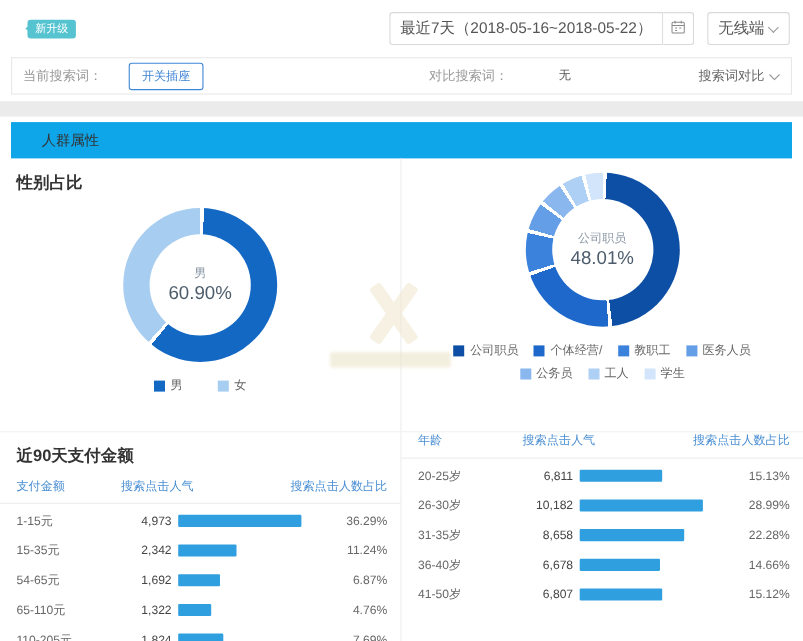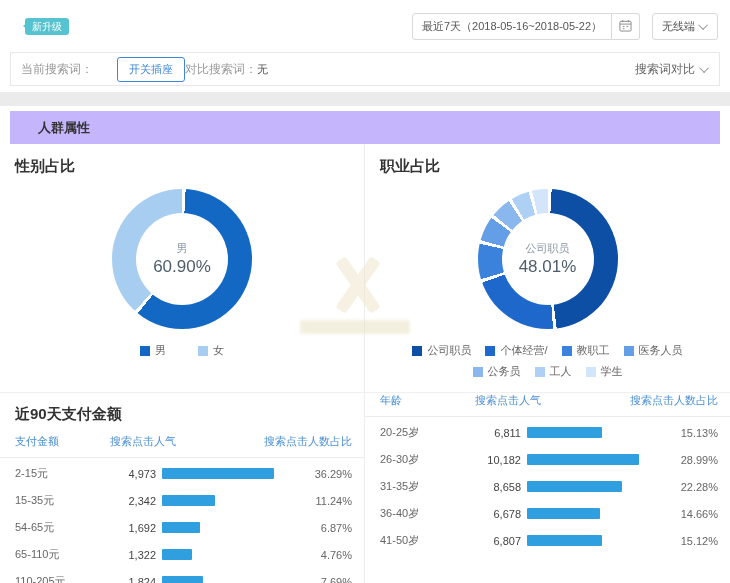--- a/index.html
+++ b/index.html
@@ -9,45 +9,45 @@
 
   
   .topbar { height:52px; display:flex; align-items:center; padding:0 12px 0 15px; background:#fff; }
   .page-title { font-size:16px; font-weight:bold; color:#2878be; }
   .badge { position:relative; margin-left:10px; background:#55c3d0; color:#fff; font-size:10px;
     padding:2px 7px; border-radius:3px; line-height:13px; }
   .badge::before { content:""; position:absolute; left:-5px; top:5px; border:3px solid transparent;
     border-right:4px solid #55c3d0; }
   .header-right { margin-left:auto; display:flex; align-items:center; gap:12px; }
   .btn-group { display:flex; }
-  .ctl-btn { background:#fff; border:1px solid #d9d9d9; color:#555; font-size:11px;
+  .ctl-btn { background:#fff; border:1px solid #d9d9d9; color:#555; font-size:14px;
     padding:5px 9px; cursor:pointer; font-family:inherit; display:flex; align-items:center; gap:6px; }
   .date-btn { border-radius:3px 0 0 3px; }
   .cal-btn { border-left:none; border-radius:0 3px 3px 0; padding:4px 7px; }
   .terminal-btn { border-radius:3px; }
   .chevron { display:inline-block; width:7px; height:7px; border-left:1px solid #999;
     border-bottom:1px solid #999; transform:rotate(-45deg) translateY(-2px); }
 
   
   .toolbar { height:34px; margin:0 10px; border:1px solid #e8e8e8; display:flex;
     align-items:center; padding:0 10px; background:#fff; }
   .muted-label { color:#999; font-size:12px; }
   .keyword-btn { margin-left:24px; background:#fff; border:1px solid #3f86d6; color:#3f86d6;
     font-size:11px; padding:4px 11px; border-radius:3px; cursor:pointer; font-family:inherit; }
-  .compare-wrap { display:flex; align-items:center; }
+  .compare-wrap { margin-left:205px; display:flex; align-items:flex-start;gap:46px; }
   .compare-value { color:#555; font-size:11px; }
   .compare-toggle { margin-left:auto; color:#666; font-size:12px; display:flex; align-items:center;
     gap:7px; cursor:pointer; }
 
   .gray-band { height:14px; background:#ebebeb; margin-top:6px; }
 
   
   .main { background:#fff; }
-  .section-header { height:33px; background:#c4b5fd; display:flex; align-items:center;
-    padding-left:28px; font-size:13px; font-weight:bold; color:#333; margin:5px 10px 0; }
+  .section-header { height:33px; background:#0ea5e9; display:flex; align-items:center;
+    padding-left:28px; font-size:13px; font-weight:normal; color:#333; margin:5px 10px 0; }
 
   .charts-row { display:flex; height:248px; position:relative; }
   .panel { width:50%; position:relative; }
   .panel.bordered { border-right:1px solid #ededed; }
   .panel-title { font-size:15px; font-weight:bold; color:#333; padding:13px 0 0 15px; }
 
   .donut-wrap { position:relative; width:140px; height:140px; margin:13px auto 0; }
   .donut { width:140px; height:140px; border-radius:50%; }
   .donut-hole { position:absolute; left:24px; top:24px; width:92px; height:92px;
     background:#fff; border-radius:50%; }
@@ -155,21 +155,20 @@
               <span>男</span>
             </span>
             <span class="legend-item">
               <span class="legend-swatch" style="background: rgb(167, 205, 240);"></span>
               <span>女</span>
             </span>
           </div>
       </div>
 
       <div class="panel">
-        <div class="panel-title">职业占比</div>
         <div class="donut-wrap">
           <div class="donut" style="background: conic-gradient(rgb(255, 255, 255) 0deg, rgb(255, 255, 255) 3deg, rgb(13, 79, 164) 3deg, rgb(13, 79, 164) 172.836deg, rgb(255, 255, 255) 172.836deg, rgb(255, 255, 255) 175.836deg, rgb(30, 104, 204) 175.836deg, rgb(30, 104, 204) 250.2deg, rgb(255, 255, 255) 250.2deg, rgb(255, 255, 255) 253.2deg, rgb(59, 130, 221) 253.2deg, rgb(59, 130, 221) 282.6deg, rgb(255, 255, 255) 282.6deg, rgb(255, 255, 255) 285.6deg, rgb(100, 158, 230) 285.6deg, rgb(100, 158, 230) 306deg, rgb(255, 255, 255) 306deg, rgb(255, 255, 255) 309deg, rgb(138, 183, 238) 309deg, rgb(138, 183, 238) 325.8deg, rgb(255, 255, 255) 325.8deg, rgb(255, 255, 255) 328.8deg, rgb(174, 208, 245) 328.8deg, rgb(174, 208, 245) 343.8deg, rgb(255, 255, 255) 343.8deg, rgb(255, 255, 255) 346.8deg, rgb(211, 229, 250) 346.8deg, rgb(211, 229, 250) 360deg);"></div>
           <div class="donut-hole"></div>
           <div class="donut-center">
             <span class="c-name">公司职员</span>
             <span class="c-val">48.01%</span>
           </div>
         </div>
         <div class="legend dense">
             <span class="legend-item">
@@ -212,21 +211,21 @@
     <div class="tables-row">
       <div class="panel bordered">
         <div class="table-title">近90天支付金额</div>
         <div class="thead">
           <span class="th-c1">支付金额</span>
           <span class="th-c2">搜索点击人气</span>
           <span class="th-c3">搜索点击人数占比</span>
         </div>
         <div class="rows">
             <div class="trow">
-              <span class="t-label">2-15元</span>
+              <span class="t-label">1-15元</span>
               <span class="t-num">4,973</span>
               <span class="t-barwrap">
                 <span class="t-bar" style="display: block; background: rgb(47, 159, 224); width: 112px;"></span>
               </span>
               <span class="t-pct">36.29%</span>
             </div>
             <div class="trow">
               <span class="t-label">15-35元</span>
               <span class="t-num">2,342</span>
               <span class="t-barwrap">

